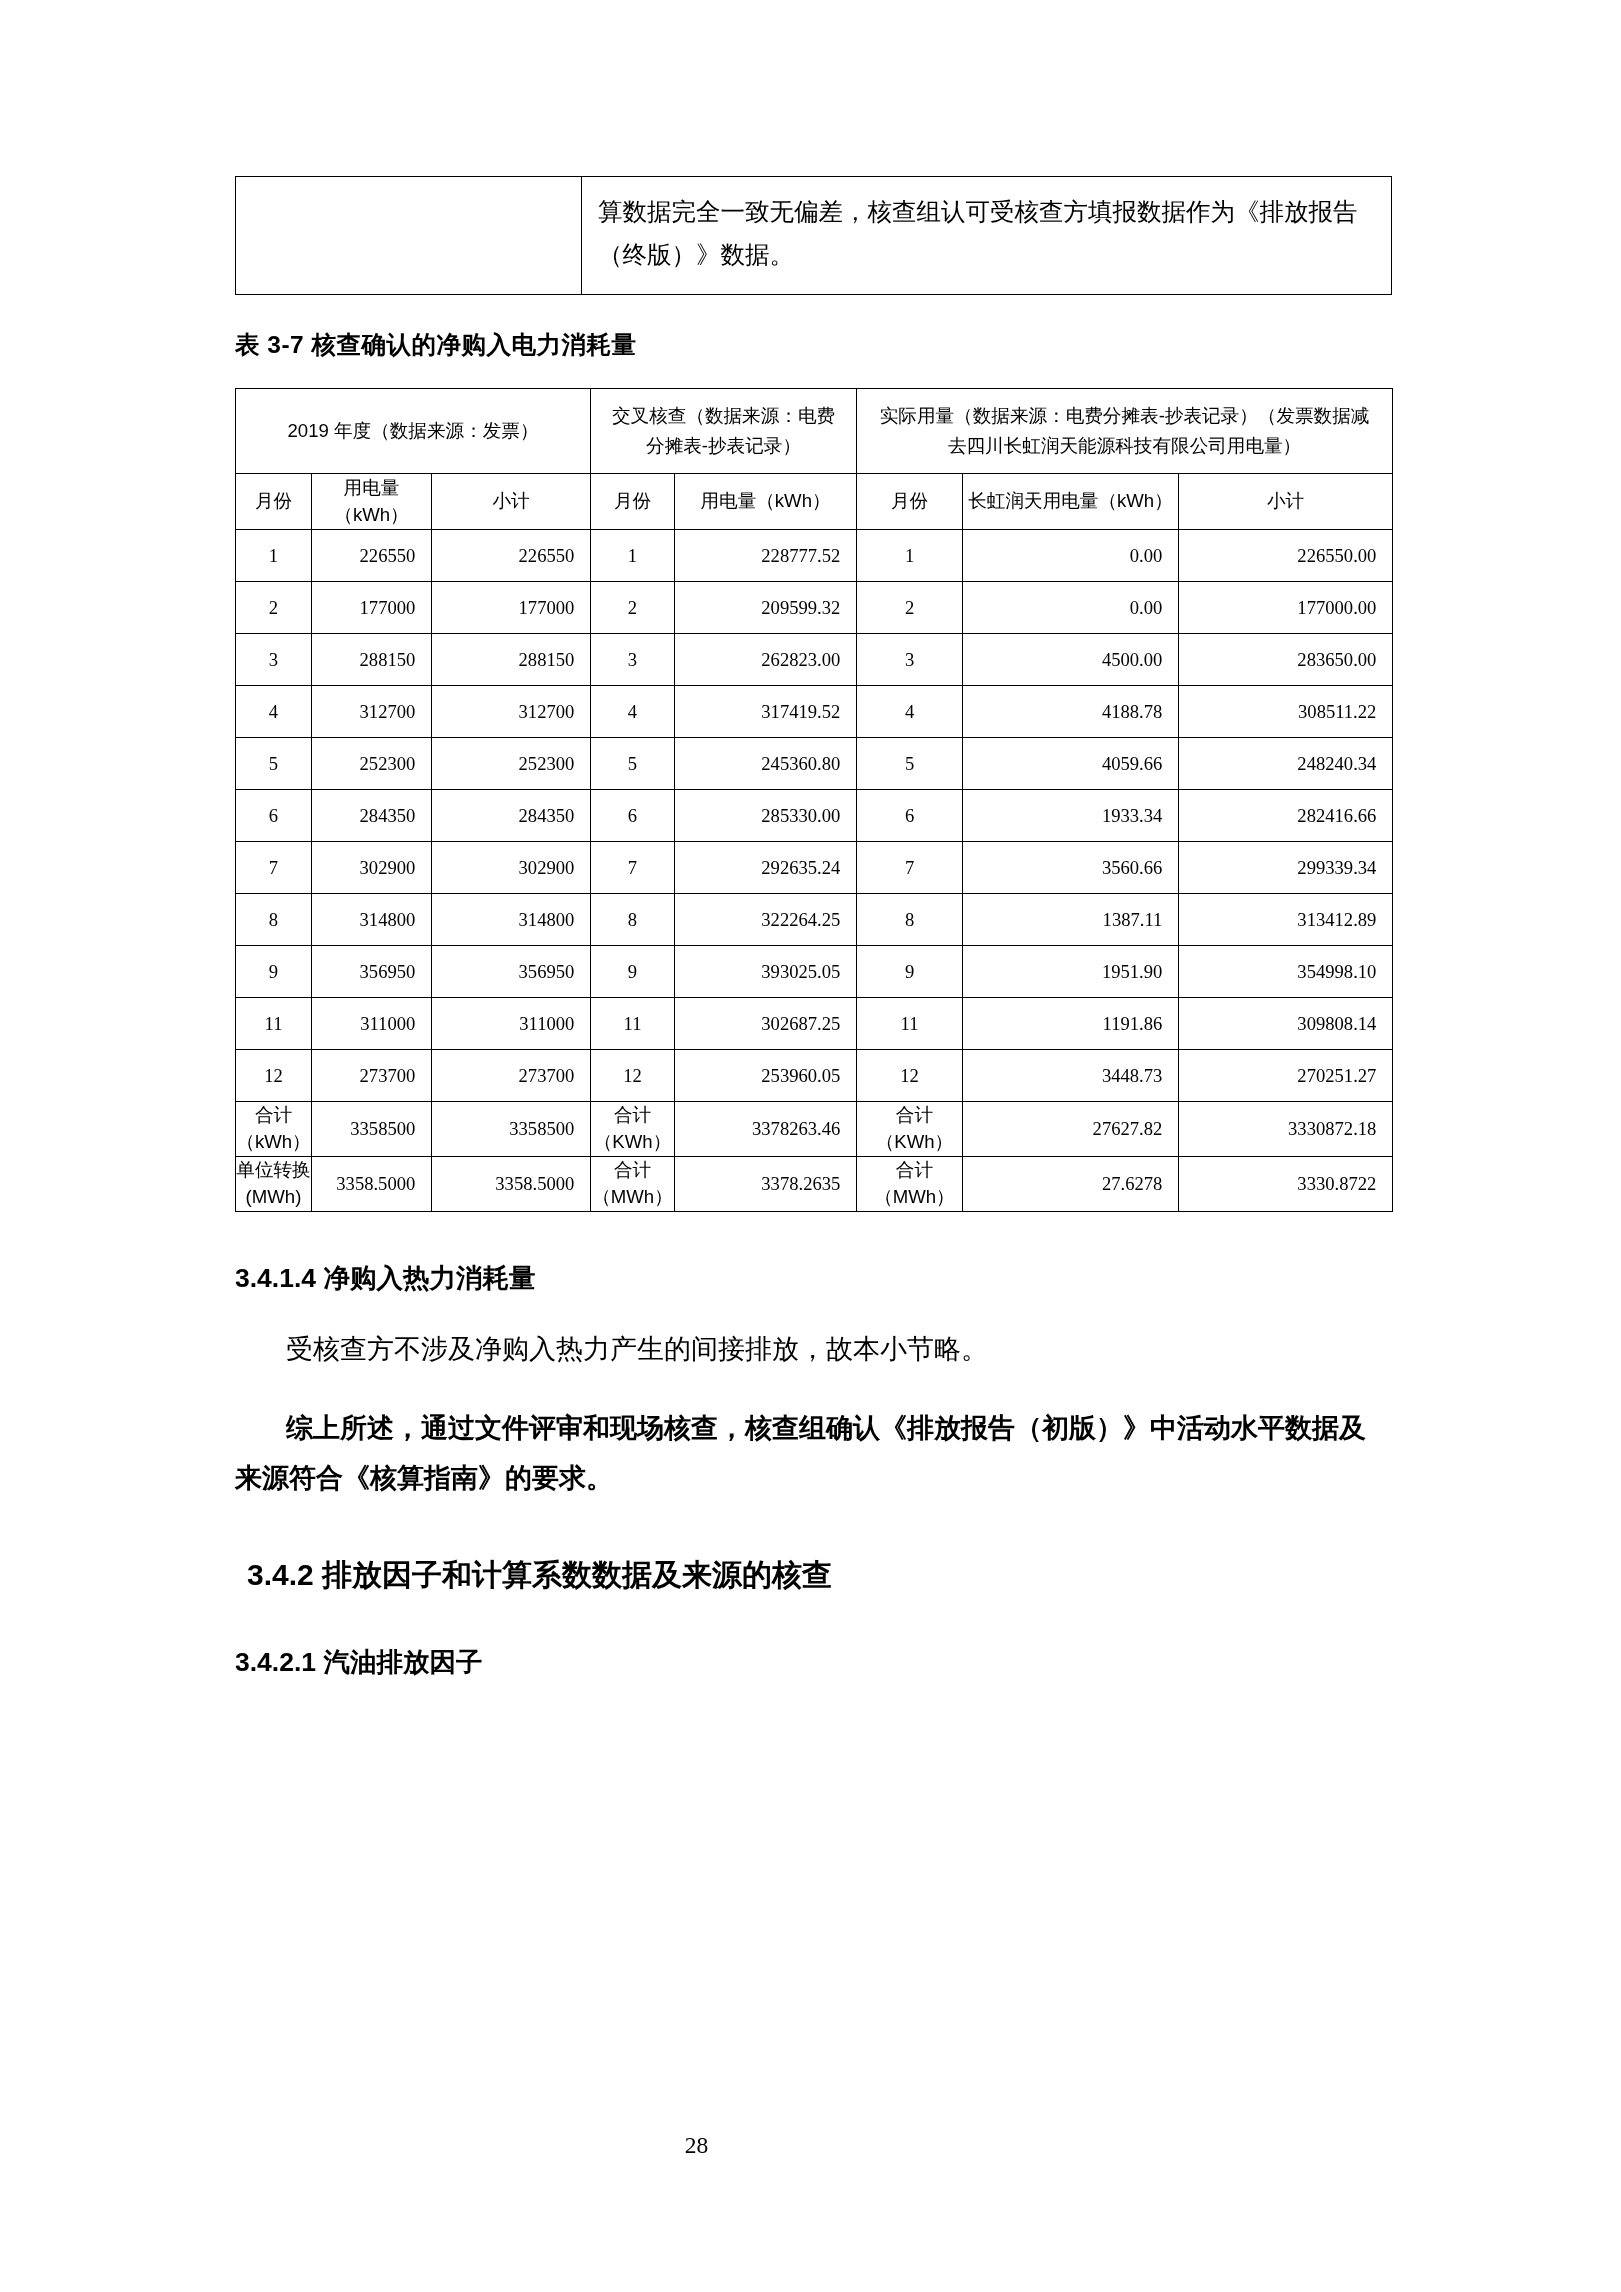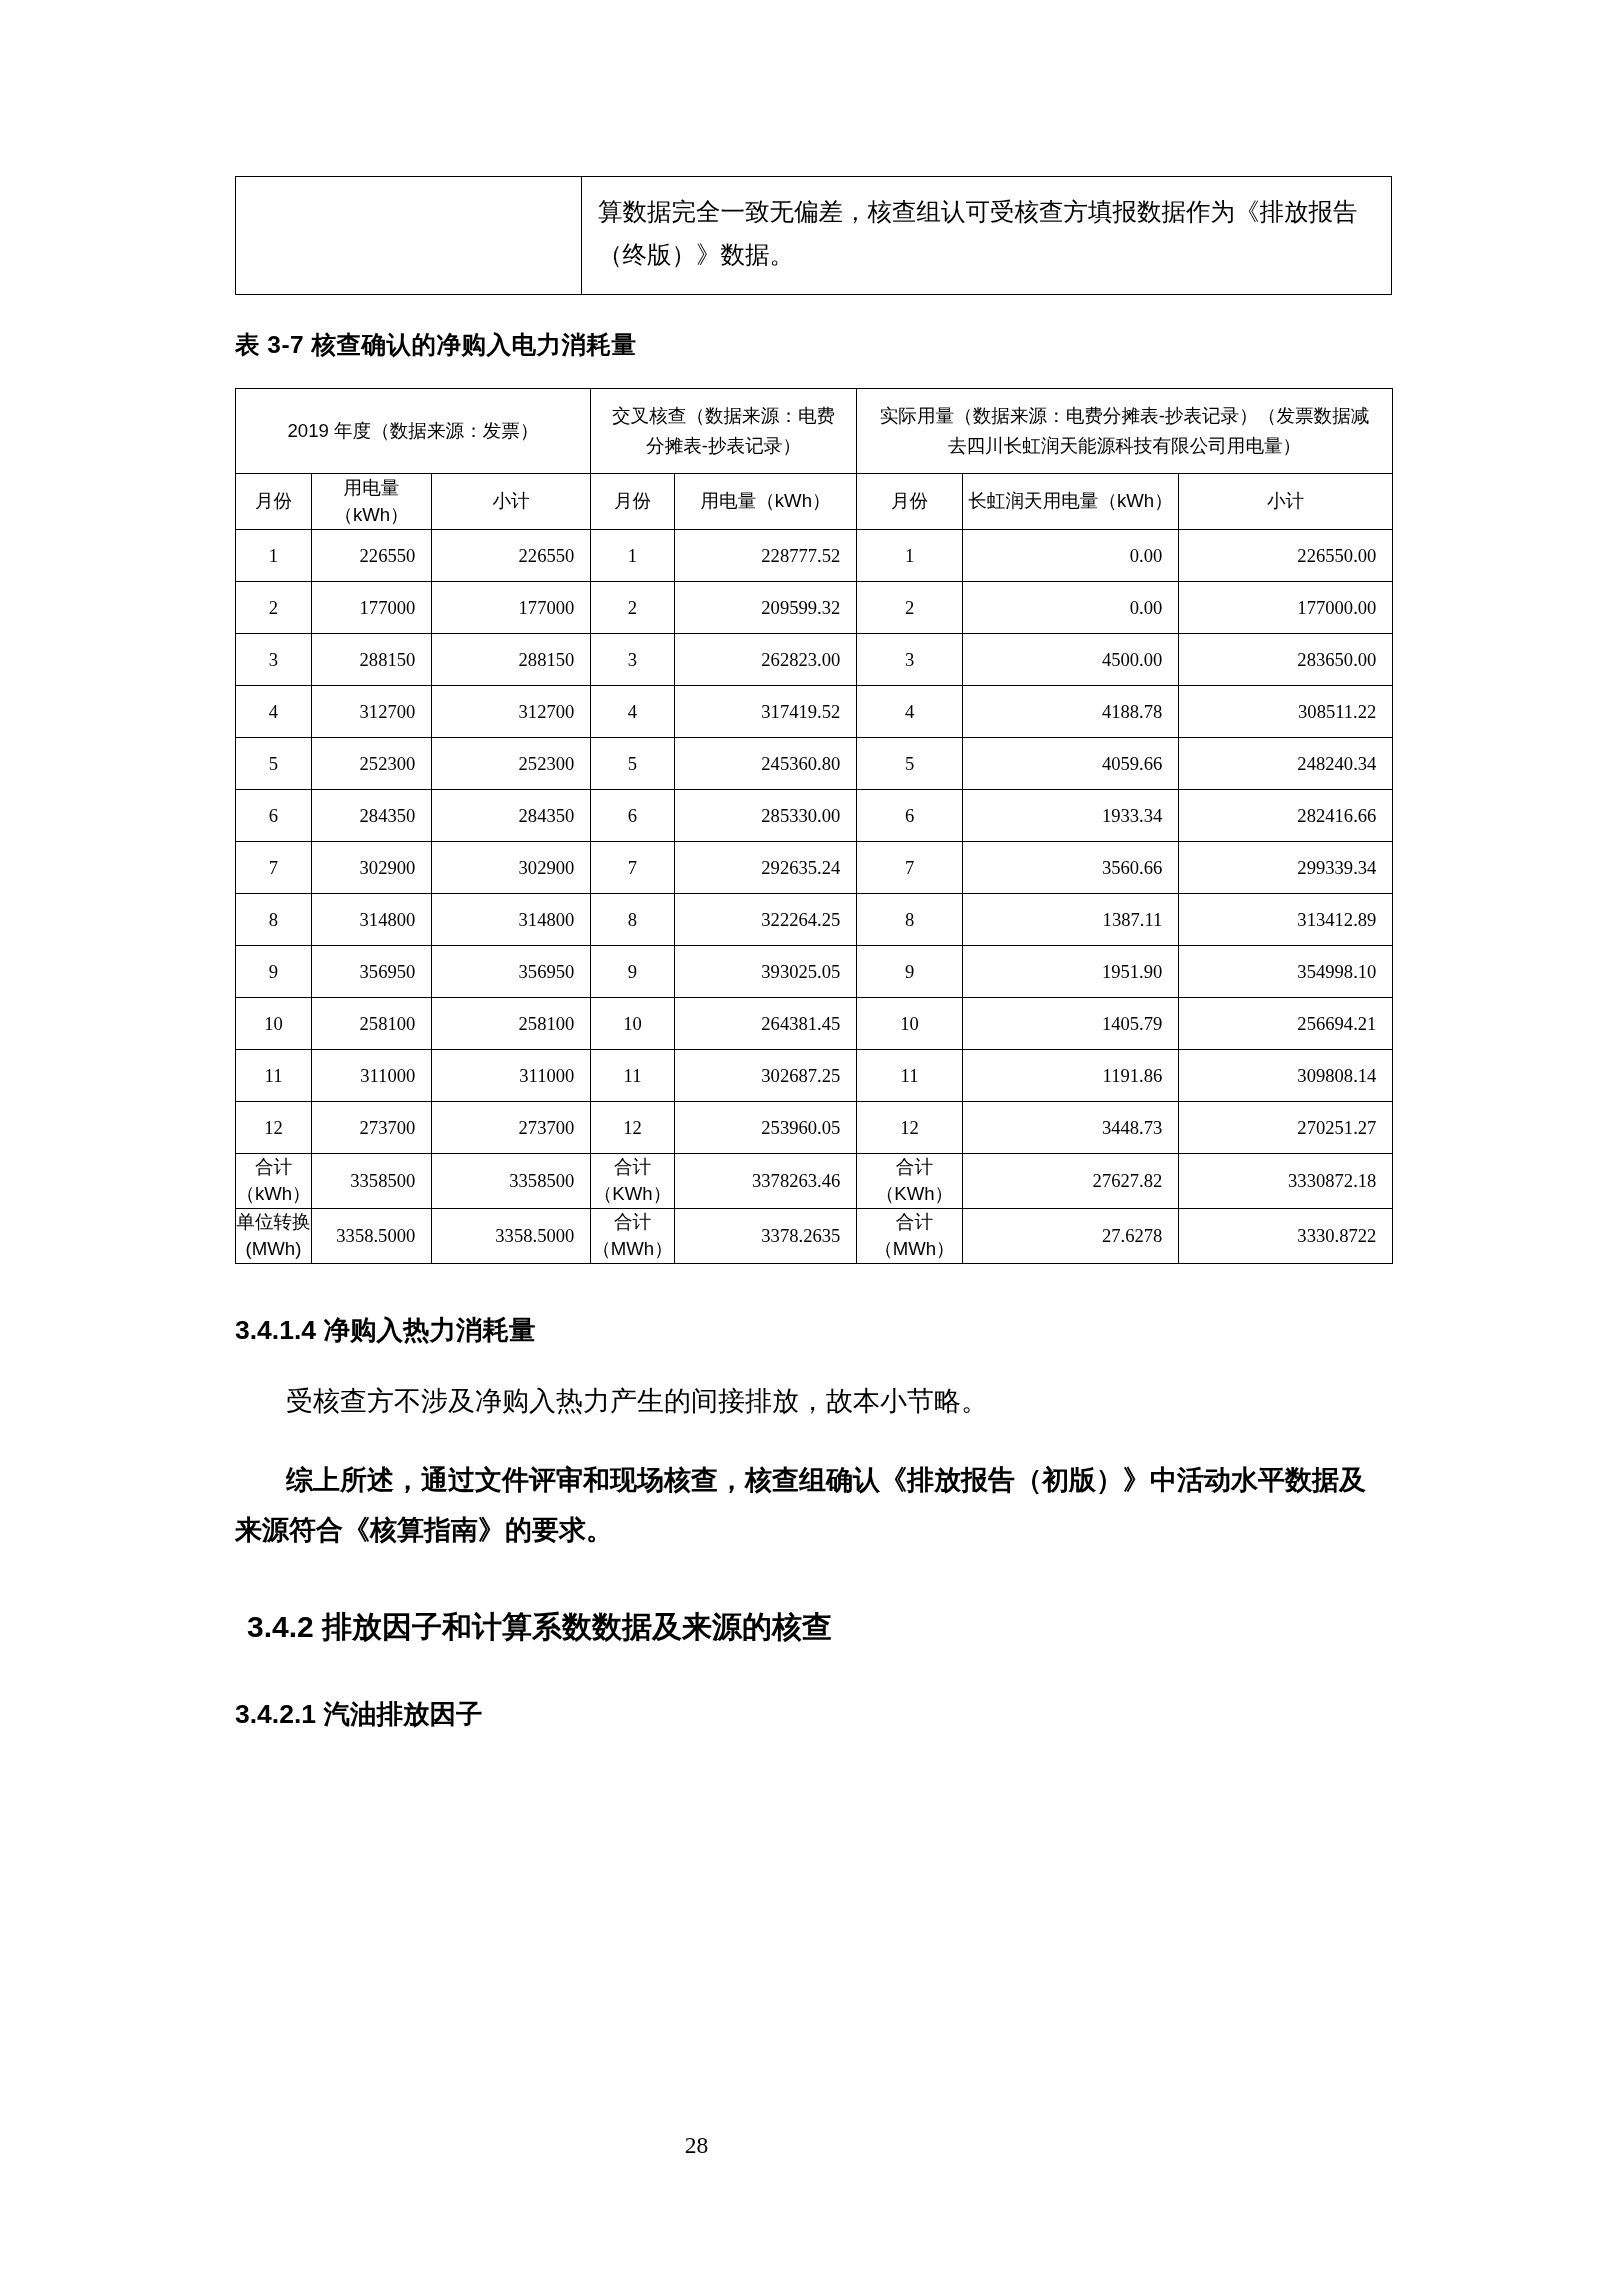--- a/index.html
+++ b/index.html
@@ -285,30 +285,20 @@
           <td class="mon">9</td>
           <td class="num">356950</td>
           <td class="num">356950</td>
           <td class="mon">9</td>
           <td class="num">393025.05</td>
           <td class="mon">9</td>
           <td class="num">1951.90</td>
           <td class="num">354998.10</td>
         </tr>
         <tr>
-          <td class="mon">10</td>
-          <td class="num">258100</td>
-          <td class="num">258100</td>
-          <td class="mon">10</td>
-          <td class="num">264381.45</td>
-          <td class="mon">10</td>
-          <td class="num">1405.79</td>
-          <td class="num">256694.21</td>
-        </tr>
-        <tr>
           <td class="mon">11</td>
           <td class="num">311000</td>
           <td class="num">311000</td>
           <td class="mon">11</td>
           <td class="num">302687.25</td>
           <td class="mon">11</td>
           <td class="num">1191.86</td>
           <td class="num">309808.14</td>
         </tr>
         <tr>

